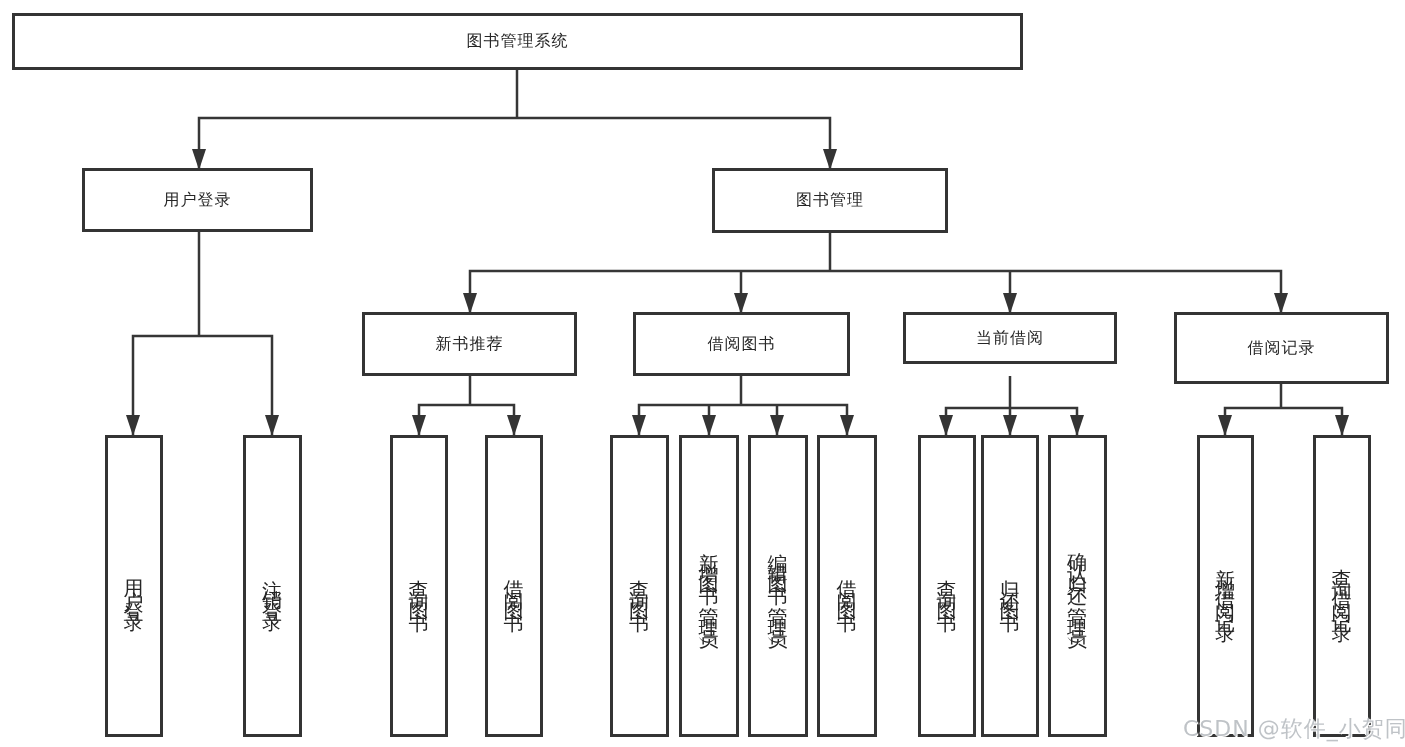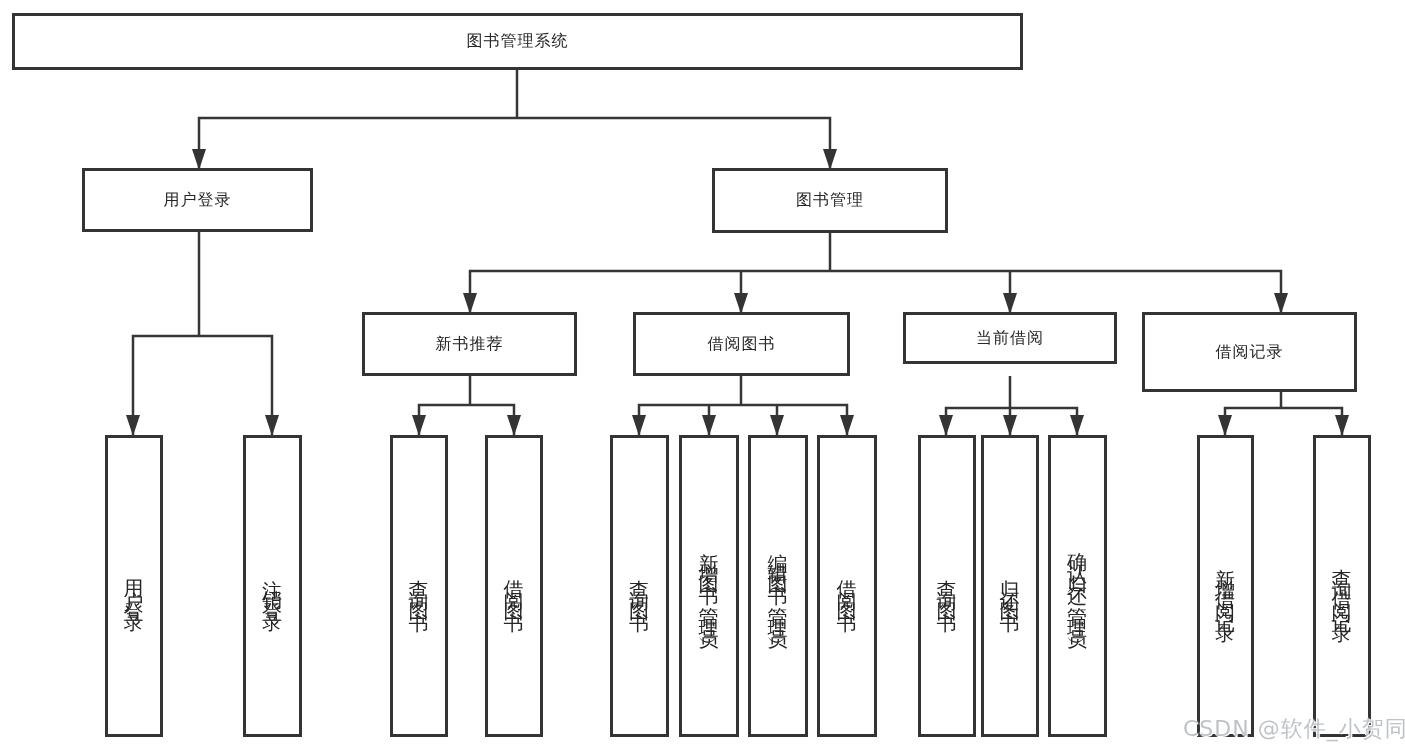--- a/index.html
+++ b/index.html
@@ -94,21 +94,21 @@
 
   <div class="node" style="left:362px;top:312px;width:215px;height:64px">
     <span class="hlabel">新书推荐</span>
   </div>
   <div class="node" style="left:633px;top:312px;width:217px;height:64px">
     <span class="hlabel">借阅图书</span>
   </div>
   <div class="node" style="left:903px;top:312px;width:214px;height:52px">
     <span class="hlabel">当前借阅</span>
   </div>
-  <div class="node" style="left:1142px;top:312px;width:215px;height:80px">
+  <div class="node" style="left:1174px;top:312px;width:215px;height:72px">
     <span class="hlabel">借阅记录</span>
   </div>
 
   <div class="node leaf" style="left:105px;top:435px;width:58px;height:302px">用户登录</div>
   <div class="node leaf" style="left:243px;top:435px;width:59px;height:302px">注销登录</div>
 
   <div class="node leaf" style="left:390px;top:435px;width:58px;height:302px">查询图书</div>
   <div class="node leaf" style="left:485px;top:435px;width:58px;height:302px">借阅图书</div>
 
   <div class="node leaf" style="left:610px;top:435px;width:59px;height:302px">查询图书</div>

